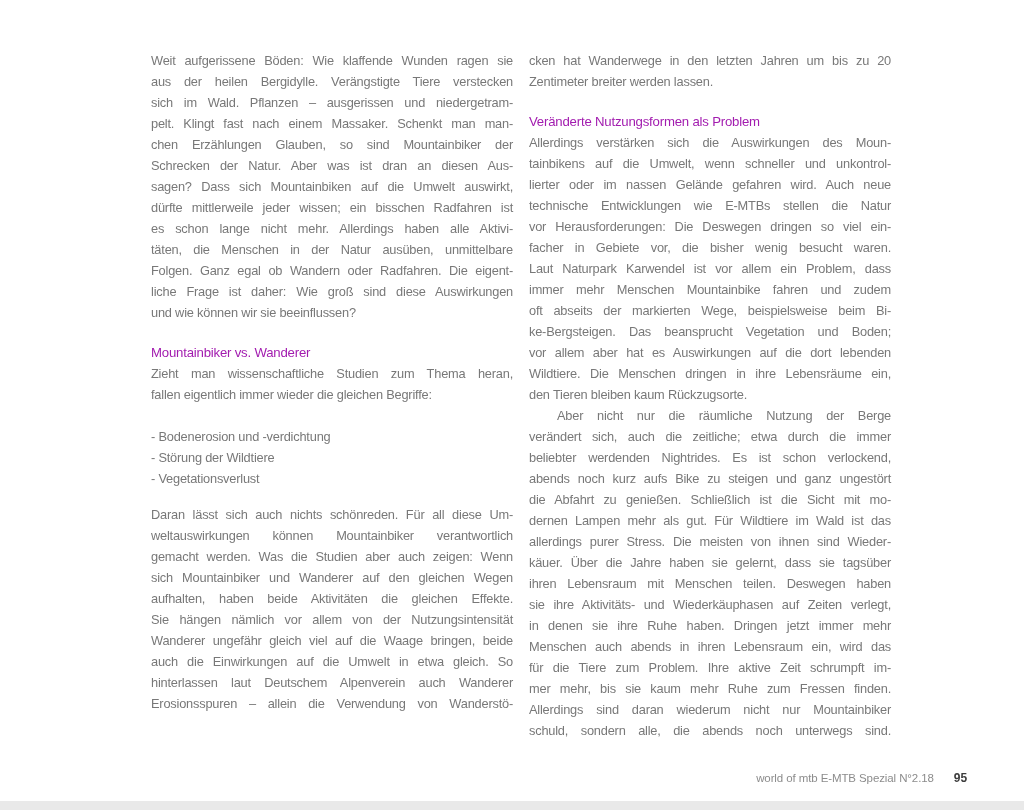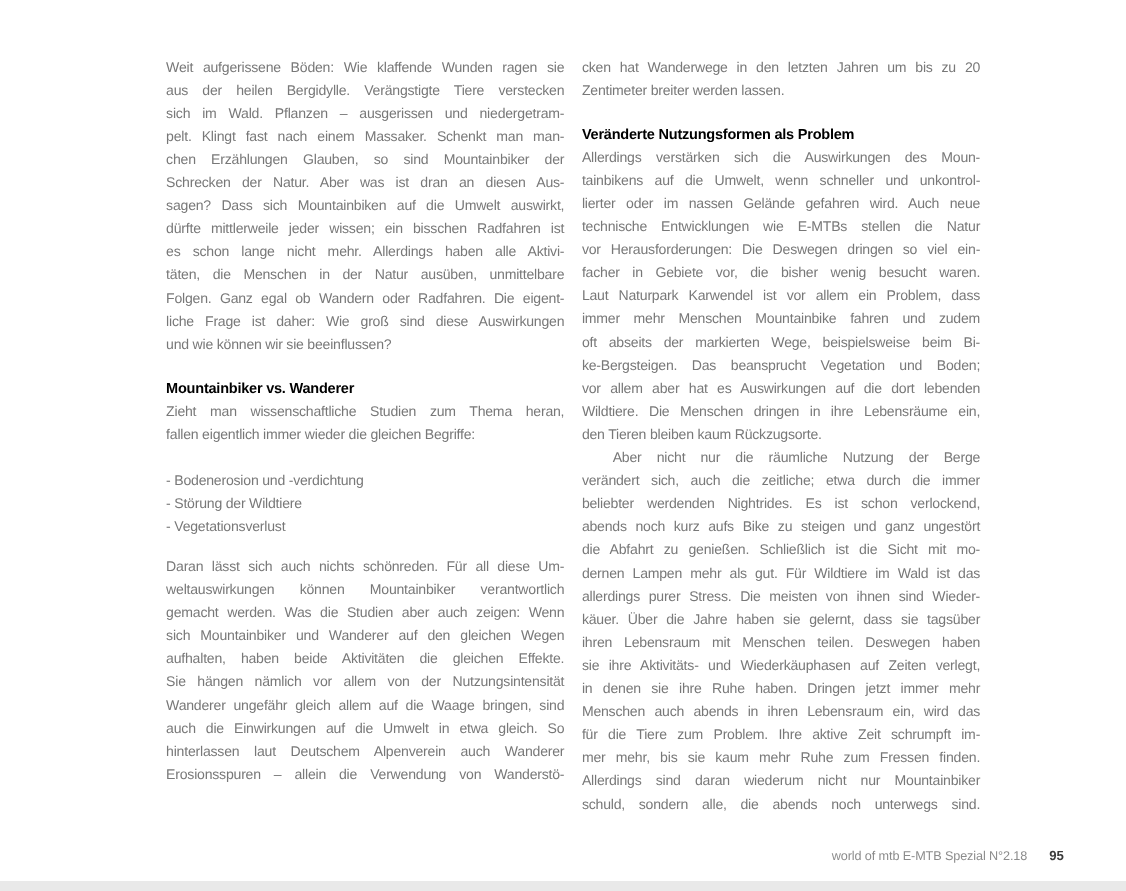--- a/index.html
+++ b/index.html
@@ -19,22 +19,22 @@
     letter-spacing: -0.2px;
     line-height: 21px;
     color: #787878;
   }
   .col-left  { left: 151px; }
   .col-right { left: 529px; }
   .block-para { margin: 0; }
   .block-heading {
     margin-top: 19px;
     font-size: 13.2px;
-    font-weight: bold;
-    color: #000000;
+    font-weight: normal;
+    color: #a21caf;
     line-height: 21px;
   }
   .block-list { margin-top: 21px; }
   .block-list + .block-para { margin-top: 15px; }
   .line {
     text-align: justify;
     text-align-last: justify;
     min-height: 21px;
   }
   .line.nj { text-align-last: left; }
@@ -83,21 +83,21 @@
         <div class="line nj">- Störung der Wildtiere</div>
         <div class="line nj">- Vegetationsverlust</div>
       </div>
       <div class="block-para">
         <div class="line">Daran lässt sich auch nichts schönreden. Für all diese Um-</div>
         <div class="line">weltauswirkungen können Mountainbiker verantwortlich</div>
         <div class="line">gemacht werden. Was die Studien aber auch zeigen: Wenn</div>
         <div class="line">sich Mountainbiker und Wanderer auf den gleichen Wegen</div>
         <div class="line">aufhalten, haben beide Aktivitäten die gleichen Effekte.</div>
         <div class="line">Sie hängen nämlich vor allem von der Nutzungsintensität</div>
-        <div class="line">Wanderer ungefähr gleich allem auf die Waage bringen, sind</div>
+        <div class="line">Wanderer ungefähr gleich viel auf die Waage bringen, beide</div>
         <div class="line">auch die Einwirkungen auf die Umwelt in etwa gleich. So</div>
         <div class="line">hinterlassen laut Deutschem Alpenverein auch Wanderer</div>
         <div class="line">Erosionsspuren – allein die Verwendung von Wanderstö-</div>
       </div>
     </div>
   <div class="col col-right">
       <div class="block-para">
         <div class="line">cken hat Wanderwege in den letzten Jahren um bis zu 20</div>
         <div class="line nj">Zentimeter breiter werden lassen.</div>
       </div>

